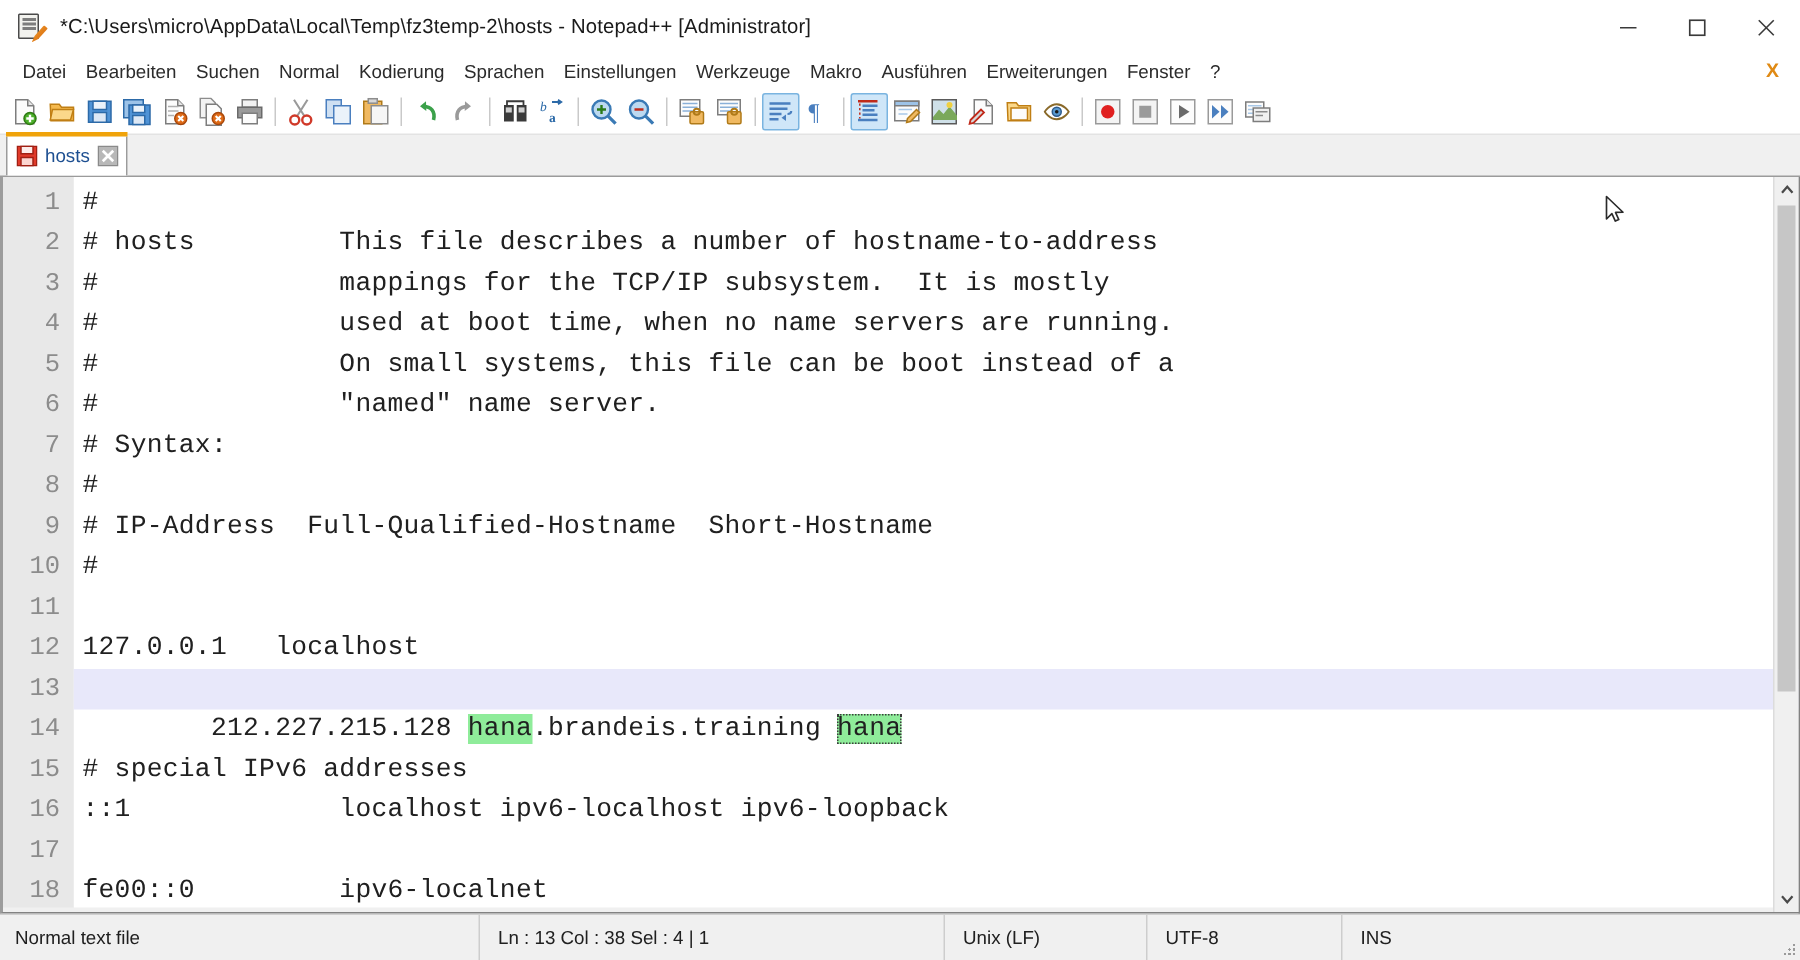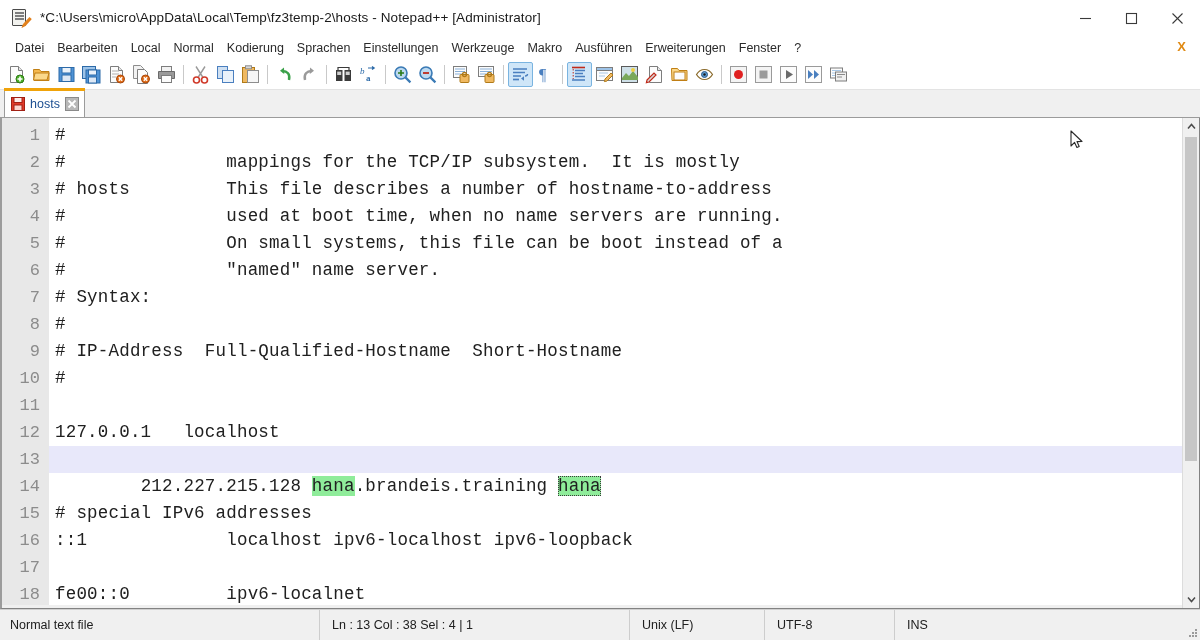--- a/index.html
+++ b/index.html
@@ -268,21 +268,21 @@
             <line x1="1.5" y1="1.5" x2="11.5" y2="11.5" stroke="#3a3a3a" stroke-width="1.1"></line>
             <line x1="11.5" y1="1.5" x2="1.5" y2="11.5" stroke="#3a3a3a" stroke-width="1.1"></line>
           </svg>
       </div>
     </div>
   </div>
 
   <div class="menubar">
     <div class="menu-item">Datei</div>
     <div class="menu-item">Bearbeiten</div>
-    <div class="menu-item">Local</div>
+    <div class="menu-item">Suchen</div>
     <div class="menu-item">Normal</div>
     <div class="menu-item">Kodierung</div>
     <div class="menu-item">Sprachen</div>
     <div class="menu-item">Einstellungen</div>
     <div class="menu-item">Werkzeuge</div>
     <div class="menu-item">Makro</div>
     <div class="menu-item">Ausführen</div>
     <div class="menu-item">Erweiterungen</div>
     <div class="menu-item">Fenster</div>
     <div class="menu-item">?</div>
@@ -580,22 +580,22 @@
       <div class="gutter-line">13</div>
       <div class="gutter-line">14</div>
       <div class="gutter-line">15</div>
       <div class="gutter-line">16</div>
       <div class="gutter-line">17</div>
       <div class="gutter-line">18</div>
     </div>
 
     <div class="code">
       <div class="code-line">#</div>
+      <div class="code-line"># hosts         This file describes a number of hostname-to-address</div>
       <div class="code-line">#               mappings for the TCP/IP subsystem.  It is mostly</div>
-      <div class="code-line"># hosts         This file describes a number of hostname-to-address</div>
       <div class="code-line">#               used at boot time, when no name servers are running.</div>
       <div class="code-line">#               On small systems, this file can be boot instead of a</div>
       <div class="code-line">#               "named" name server.</div>
       <div class="code-line"># Syntax:</div>
       <div class="code-line">#</div>
       <div class="code-line"># IP-Address  Full-Qualified-Hostname  Short-Hostname</div>
       <div class="code-line">#</div>
       <div class="code-line"></div>
       <div class="code-line">127.0.0.1   localhost</div>
 

